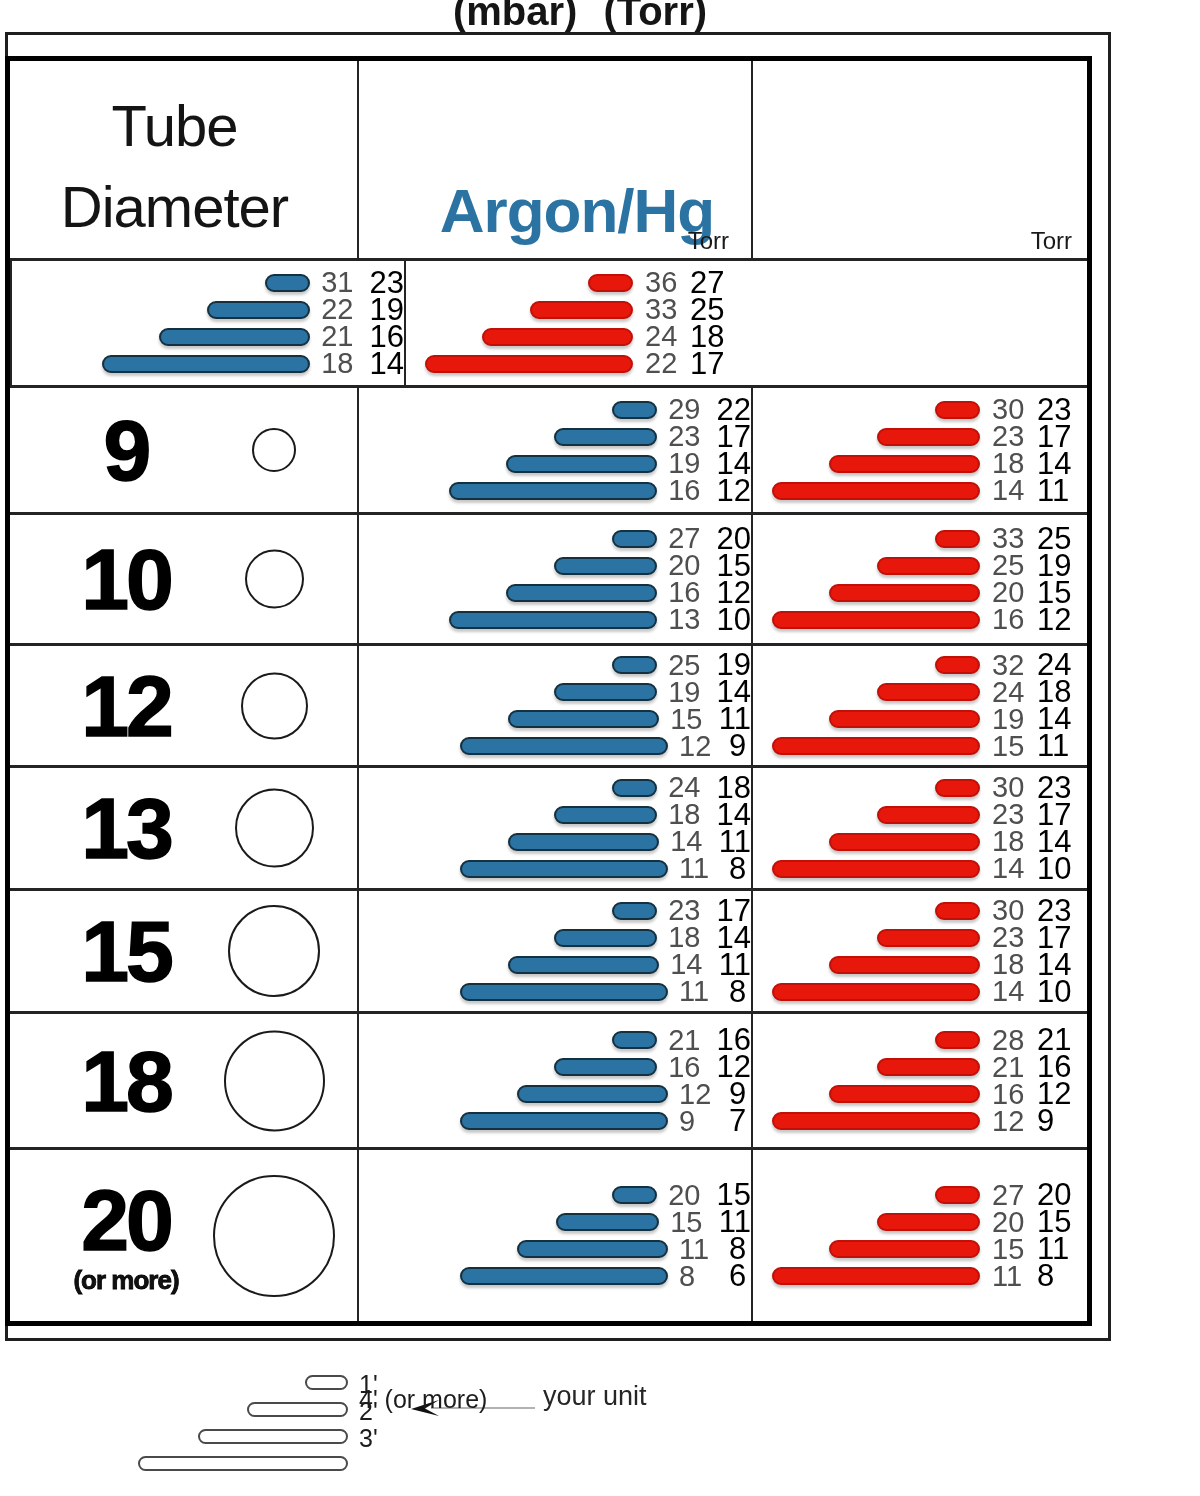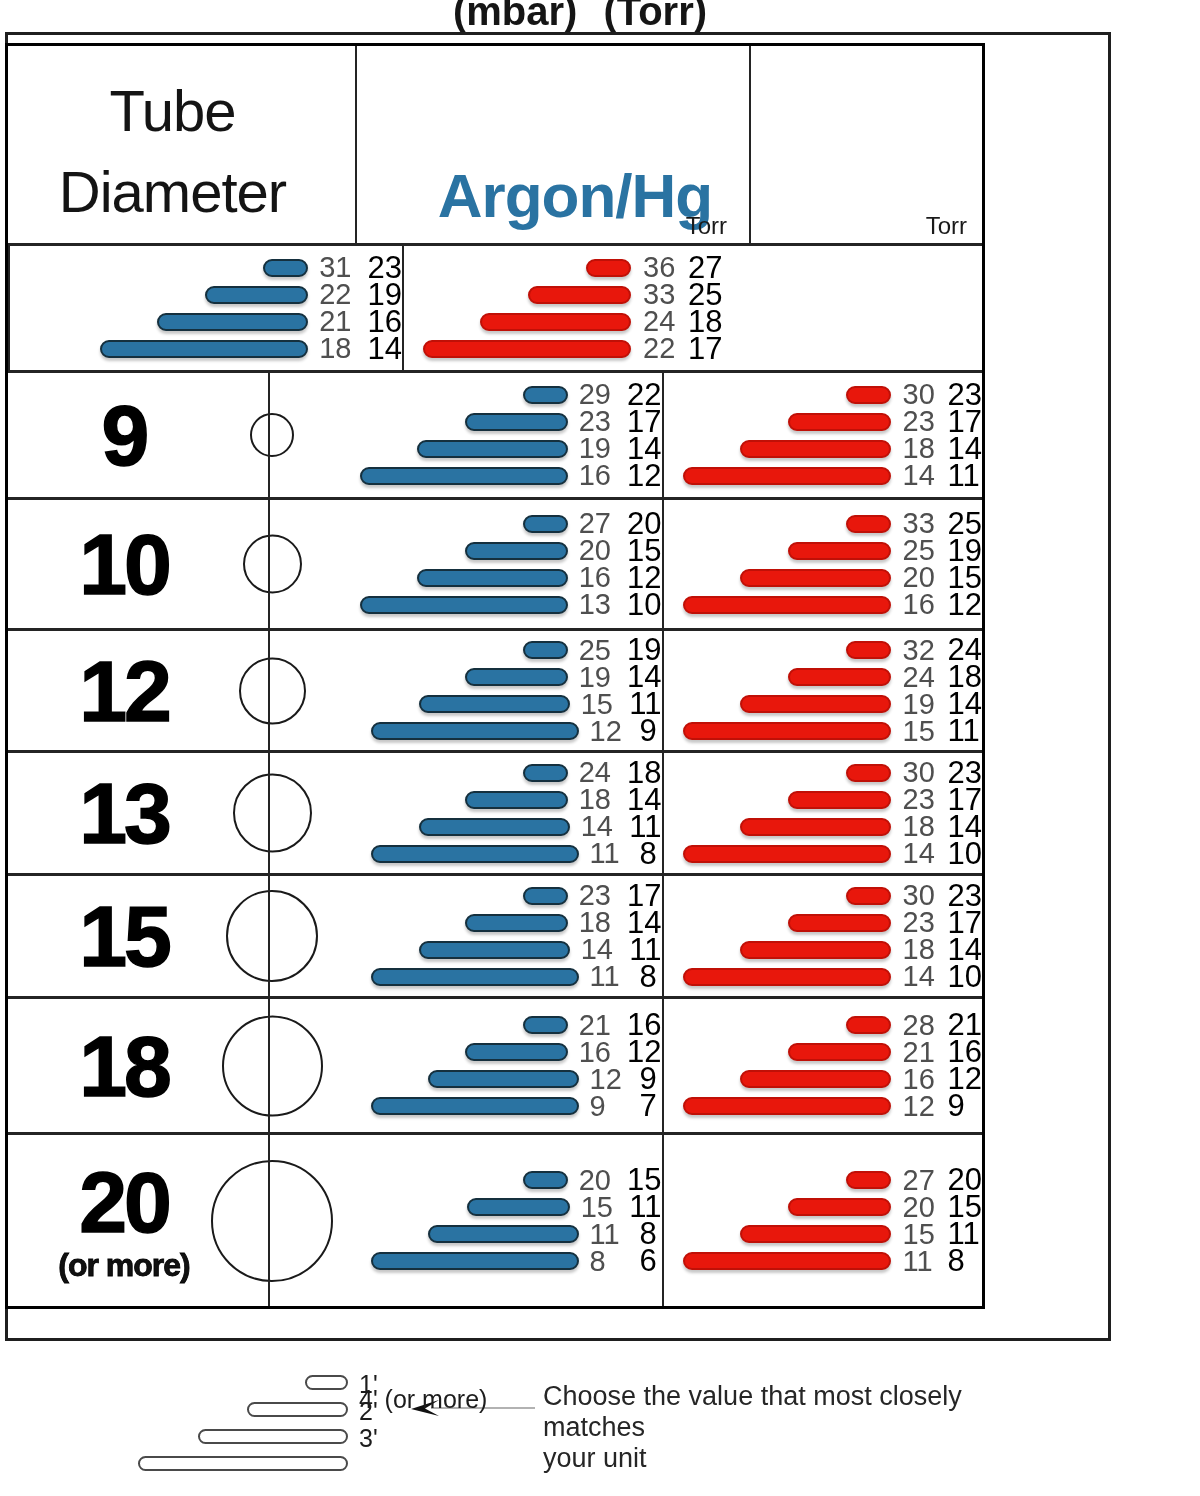--- a/index.html
+++ b/index.html
@@ -9,22 +9,22 @@
   
   .units-top{position:absolute;top:-11px;left:0;width:1160px;text-align:center;
              font-size:40px;font-weight:bold;color:#151515;letter-spacing:0;}
   .units-top span{margin:0 13px;}
 
   
   .outer-box{position:absolute;left:5px;top:32px;width:1100px;height:1303px;
              border:3px solid #1f1f1f;background:#fff;}
 
   
-  .grid{position:absolute;left:-3px;top:8px;width:980px;box-sizing:border-box;
-        border:3px solid #000000;background:#fff;}
+  .grid{position:absolute;left:-3px;top:21px;width:1087px;box-sizing:border-box;
+        border:5px solid #000000;background:#fff;}
   .row{display:flex;}
   .row + .row{border-top:3px solid #242424;}
   .cell{box-sizing:border-box;position:relative;}
   .c1{width:347px;}
   .c2{width:394px;border-left:2px solid #242424;padding-left:44px;}
   .c3{flex:1;border-left:2px solid #242424;}
 
   
   .header-row{height:197px;}
   .hc1{display:flex;flex-direction:column;justify-content:flex-start;align-items:center;
@@ -36,21 +36,21 @@
   .gas-label.neon{color:var(--neon,#e8170c);padding-right:40px;}
   .torr-sub{position:absolute;bottom:3px;right:22px;font-size:24px;color:#1a1a1a;font-weight:normal;}
   .torr-sub-neon{right:15px;}
 
   
   .dia-wrap{position:absolute;left:0;top:50%;transform:translateY(-50%);width:232px;
             text-align:center;}
   .dia-num{font-size:86px;font-weight:bold;color:#000;letter-spacing:-3px;line-height:86px;
            -webkit-text-stroke:1.5px #000;}
   .dia-suffix{font-size:34px;letter-spacing:0;-webkit-text-stroke:1px #000;margin-left:5px;}
-  .dia-note{font-size:32px;font-weight:bold;letter-spacing:-1px;margin-top:2px;
+  .dia-note{font-size:26px;font-weight:bold;letter-spacing:-1px;margin-top:2px;
             -webkit-text-stroke:0.8px #000;}
   .circle{position:absolute;top:50%;transform:translateY(-50%);border:2px solid #1a1a1a;
           border-radius:50%;background:#fff;}
 
   
   .bars{display:flex;flex-direction:column;justify-content:center;}
   .line{display:flex;align-items:center;height:27px;}
   .barbox{display:flex;justify-content:flex-end;}
   .c2 .barbox{width:265px;}
   .c3 .barbox{width:227px;}
@@ -641,21 +641,20 @@
         </div>
       </div>
   </div>
 
   <div class="legend" id="legend">
     <svg class="arrow-svg" width="140" height="26">
       <line x1="28" y1="13" x2="132" y2="13" stroke="#999" stroke-width="1.5"></line>
       <path d="M36,5 L8,14 L36,21 L22,13.5 Z" fill="#111"></path>
     </svg>
     <div class="legend-note">
-      <div>Choose the value that most closely matches</div>
       <div>your unit</div>
     </div>
   <div class="legend-bar" style="left: 305px; top: 1375px; width: 43px;"></div>
       <span class="legend-label" style="left: 359px; top: 1370px;">1'</span>
       <div class="legend-bar" style="left: 247px; top: 1402px; width: 101px;"></div>
       <span class="legend-label" style="left: 359px; top: 1397px;">2'</span>
       <div class="legend-bar" style="left: 198px; top: 1429px; width: 150px;"></div>
       <span class="legend-label" style="left: 359px; top: 1424px;">3'</span>
       <div class="legend-bar" style="left: 138px; top: 1456px; width: 210px;"></div>
       <span class="legend-label" style="left: 359px; top: 1385px;">4' (or more)</span>

